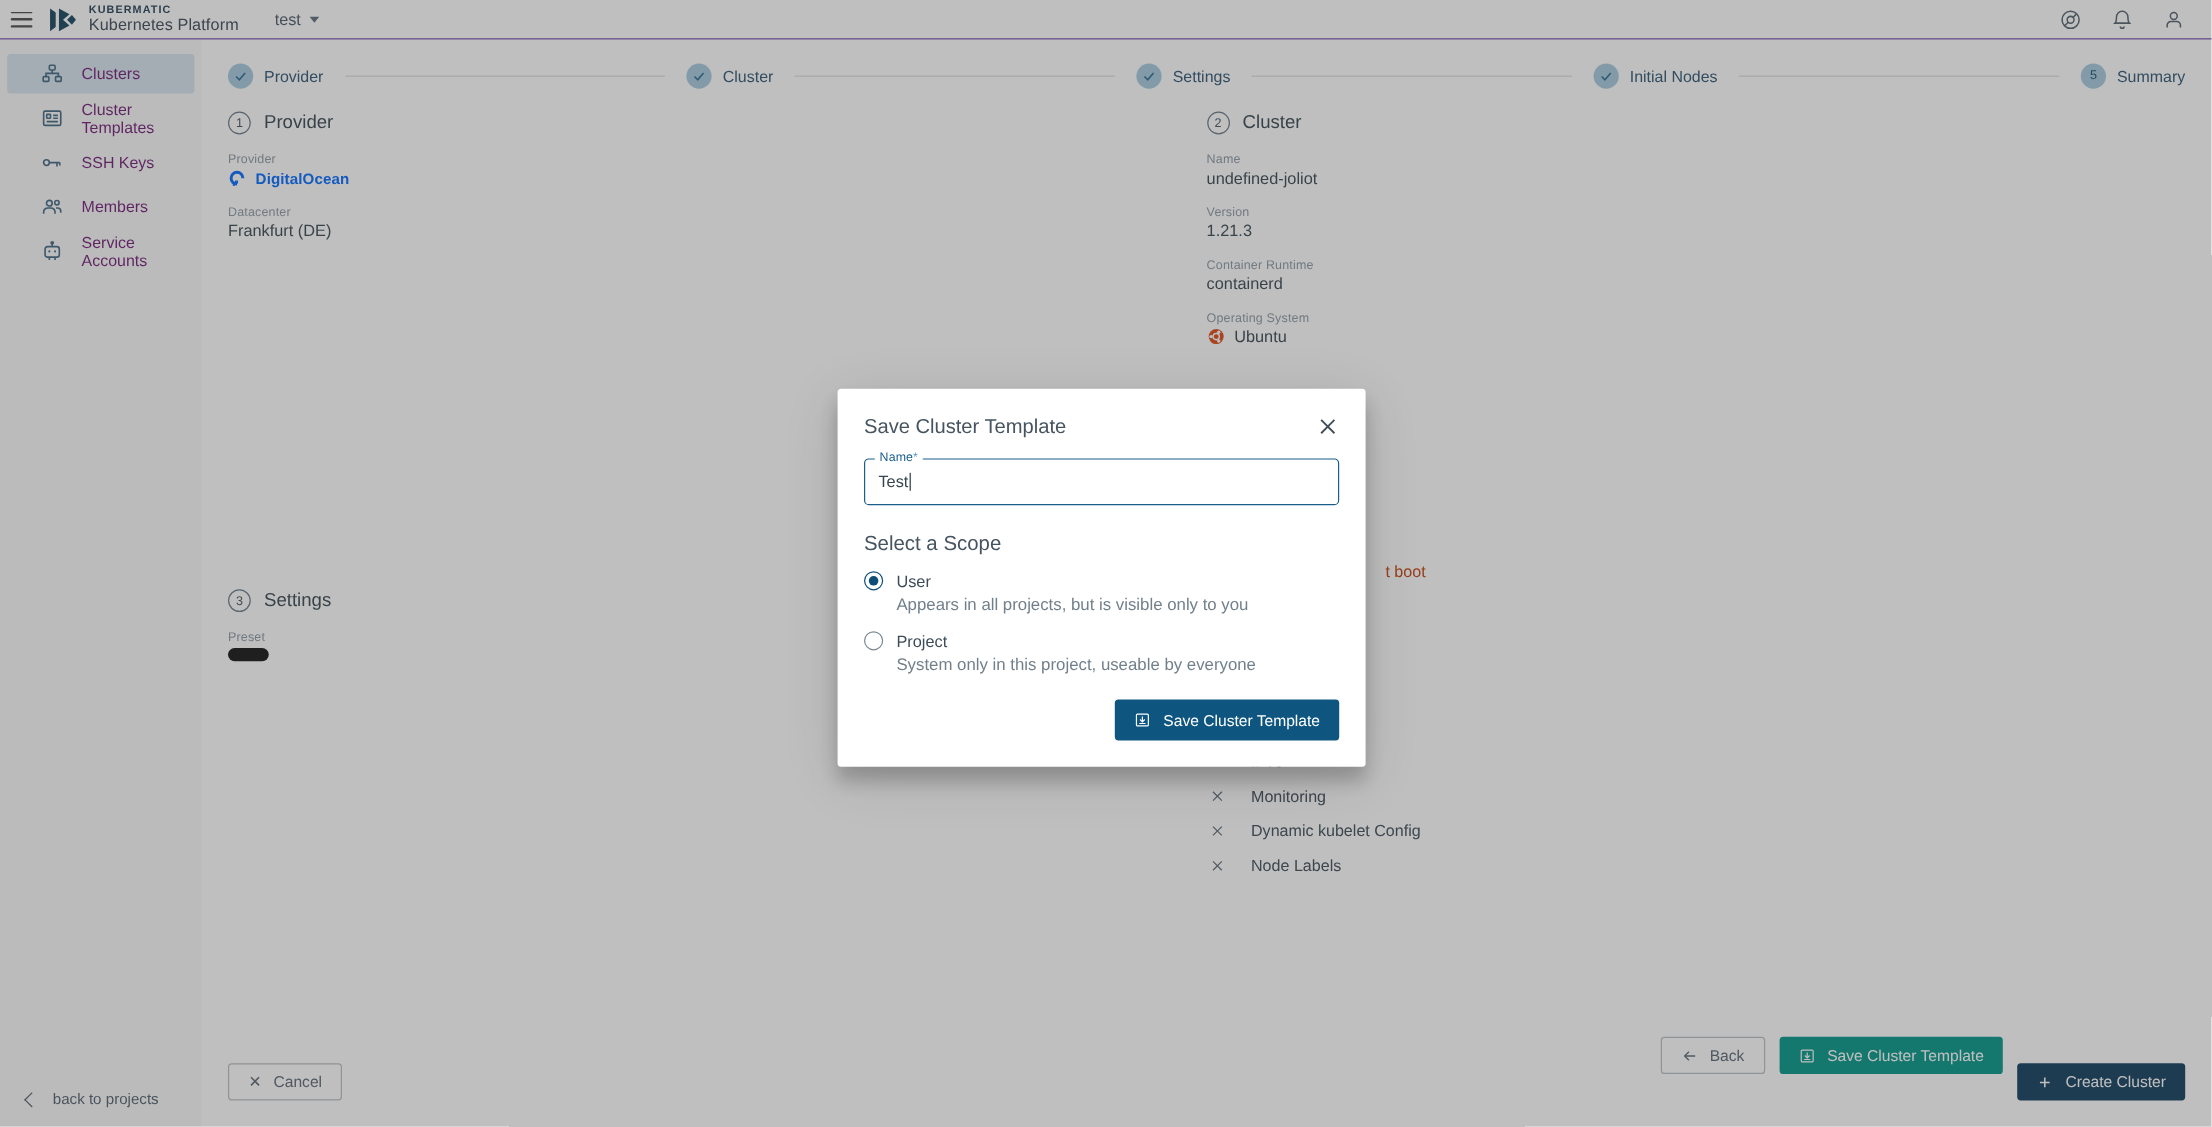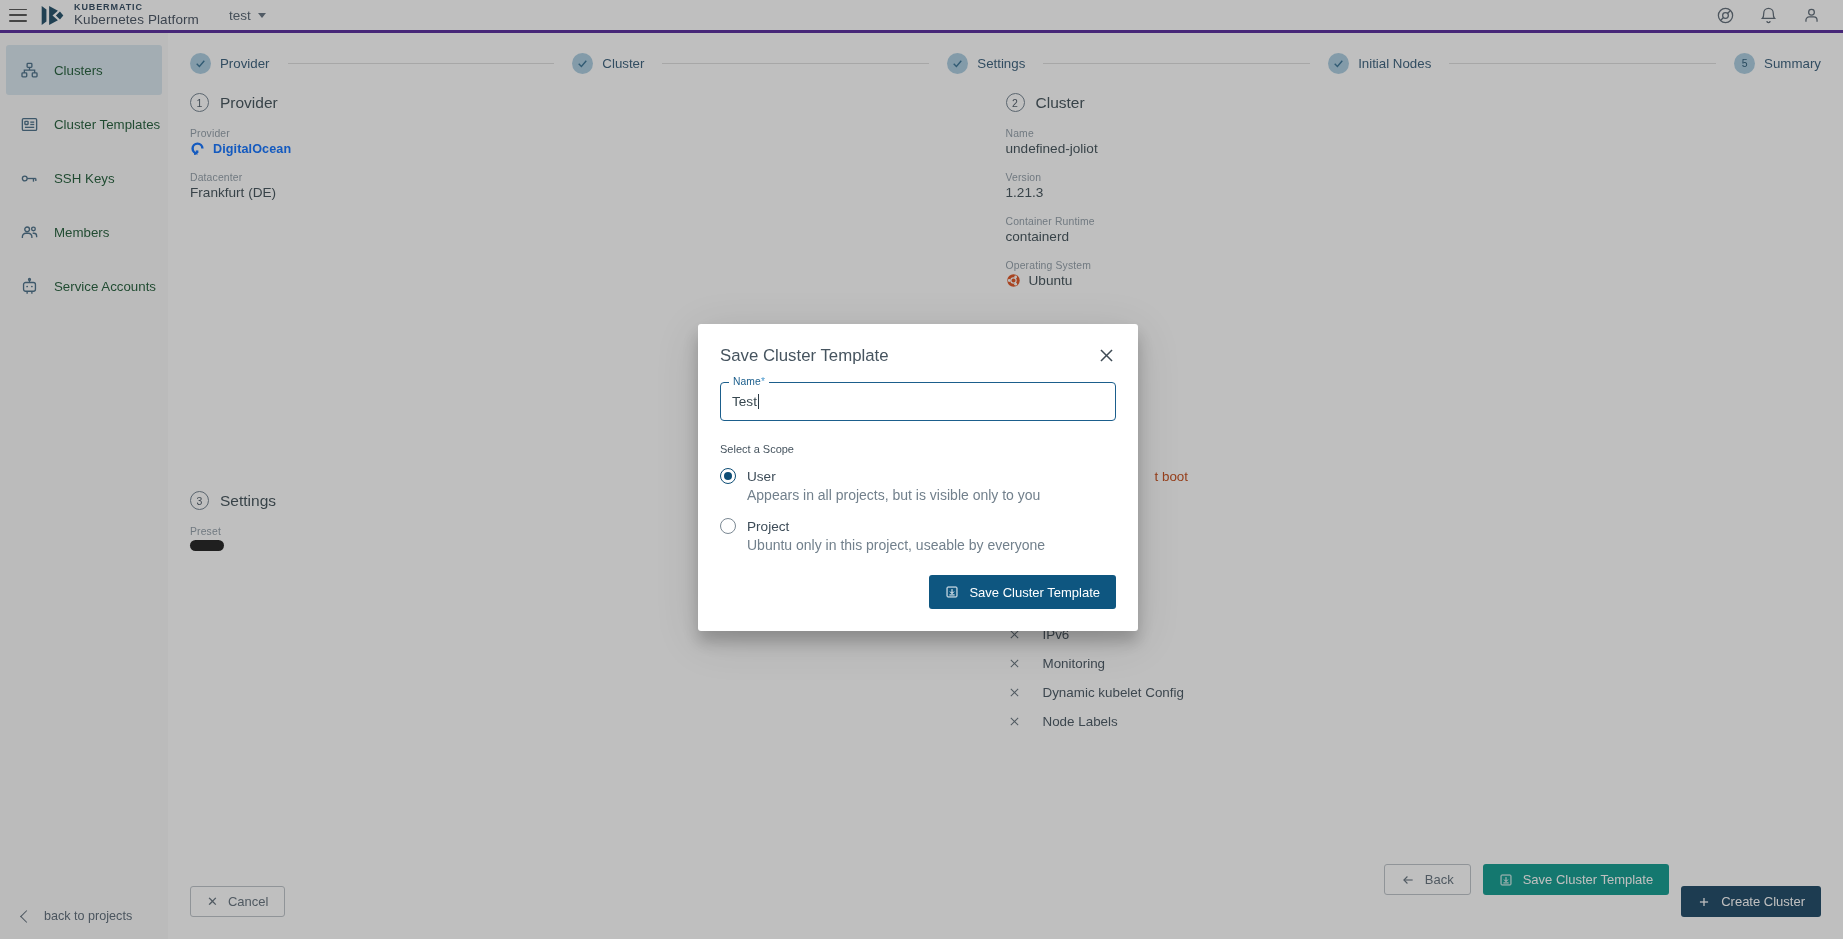--- a/index.html
+++ b/index.html
@@ -10,21 +10,21 @@
   }
   #root { position: relative; width: 1843px; height: 939px; }
 
   
   .app-dim { position: absolute; inset: 0; }
 
   
   .topbar {
     position: absolute; top: 0; left: 0; right: 0; height: 33px;
     background: #ffffff; display: flex; align-items: center;
-    border-bottom: 3px solid #4c1d95;
+    border-bottom: 1px solid #4c1d95;
   }
   .hamburger { width: 18px; height: 13px; margin-left: 9px; margin-right: 12px;
       display: flex; flex-direction: column; justify-content: space-between; cursor: pointer; }
   .hamburger i { display:block; height: 1.6px; background:#4a4a4a; border-radius:1px; }
 
   .brand { display: flex; align-items: center; gap: 8px; }
   .brand-logo { width: 27px; height: 27px; flex: 0 0 27px; }
   .brand-text { line-height: 1.08; }
   .brand-top { font-size: 9px; font-weight: 700; letter-spacing: .9px; color: #243e55; }
   .brand-bottom { font-size: 13.5px; color: #3c4858; letter-spacing: .1px; }
@@ -37,23 +37,23 @@
   .topbar-right { margin-left: auto; display: flex; align-items: center; gap: 24px; margin-right: 22px; }
   .tb-icon { width: 19px; height: 19px; cursor: pointer; color: #54616e; }
   .tb-icon svg { display: block; width: 100%; height: 100%; }
 
   
   .sidebar {
     position: absolute; top: 33px; left: 0; width: 168px; bottom: 0;
     background: #fafafa; padding-top: 12px;
   }
   .side-item {
-    display: flex; align-items: center; height: 50px; gap: 15px;
-    padding-left: 14px; margin: 0 6px; border-radius: 3px;
-    color: #14532d; font-size: 13.3px; cursor: pointer;
+    display: flex; align-items: center; height: 33px; gap: 15px;
+    padding-left: 28px; margin: 0 6px; border-radius: 3px;
+    color: #701a75; font-size: 13.3px; cursor: pointer;
   }
   .side-item.active { background: #d6e4ed; }
   .side-ico { width: 19px; height: 19px; flex: 0 0 19px; color: #3f6680; }
   .side-ico svg { display:block; width:100%; height:100%; }
   .side-gap { height: 4px; }
 
   .back-projects {
     position: absolute; left: 22px; bottom: 16px;
     display: flex; align-items: center; gap: 13px;
     font-size: 12.6px; color: #52616f; cursor: pointer;
@@ -148,21 +148,21 @@
     position: absolute; top: -6.5px; left: 9px; background: #fff; padding: 0 4px;
     font-size: 10.3px; color: #1b5e8c; letter-spacing: .1px;
   }
   .ff-legend .req { color: #4f9ccf; }
   .ff-val { font-size: 13.6px; color: #37474f; position: relative; }
   .caret-bar {
     display: inline-block; width: 1px; height: 15px; background: #2b3a45;
     vertical-align: -3px; margin-left: 1px;
   }
 
-  .scope-title { font-size: 11px; color: #46545f; margin-bottom: 13px; }
+  .scope-title { font-size: 17px; color: #46545f; margin-bottom: 13px; }
   .radio-row { display: flex; align-items: center; gap: 11px; }
   .radio {
     width: 16px; height: 16px; border-radius: 50%; border: 1.7px solid #7b8893;
     flex: 0 0 16px; position: relative; cursor: pointer; background: #fff;
   }
   .radio.sel { border-color: #0e4d75; }
   .radio.sel::after {
     content: ''; position: absolute; left: 50%; top: 50%; width: 8px; height: 8px;
     border-radius: 50%; background: #0e4d75; transform: translate(-50%,-50%);
   }
@@ -565,21 +565,21 @@
         <span class="radio-label">User</span>
       </div>
       <div class="radio-hint">Appears in all projects, but is visible only to you</div>
     </div>
 
     <div>
       <div class="radio-row">
         <span class="radio"></span>
         <span class="radio-label">Project</span>
       </div>
-      <div class="radio-hint">Ubuntu only in this project, useable by everyone</div>
+      <div class="radio-hint">System only in this project, useable by everyone</div>
     </div>
 
     <div class="dlg-actions">
       <button class="btn btn-dlg">
         <span class="btn-ico">
           <svg viewBox="0 0 24 24" fill="none" stroke="currentColor" stroke-width="1.7">
             <rect x="3.5" y="3.5" width="17" height="17" rx="1.5"></rect>
             <line x1="12" y1="7" x2="12" y2="14.5"></line>
               <polyline points="8.6,11.3 12,14.7 15.4,11.3"></polyline>
             <line x1="7.5" y1="17" x2="16.5" y2="17"></line>

